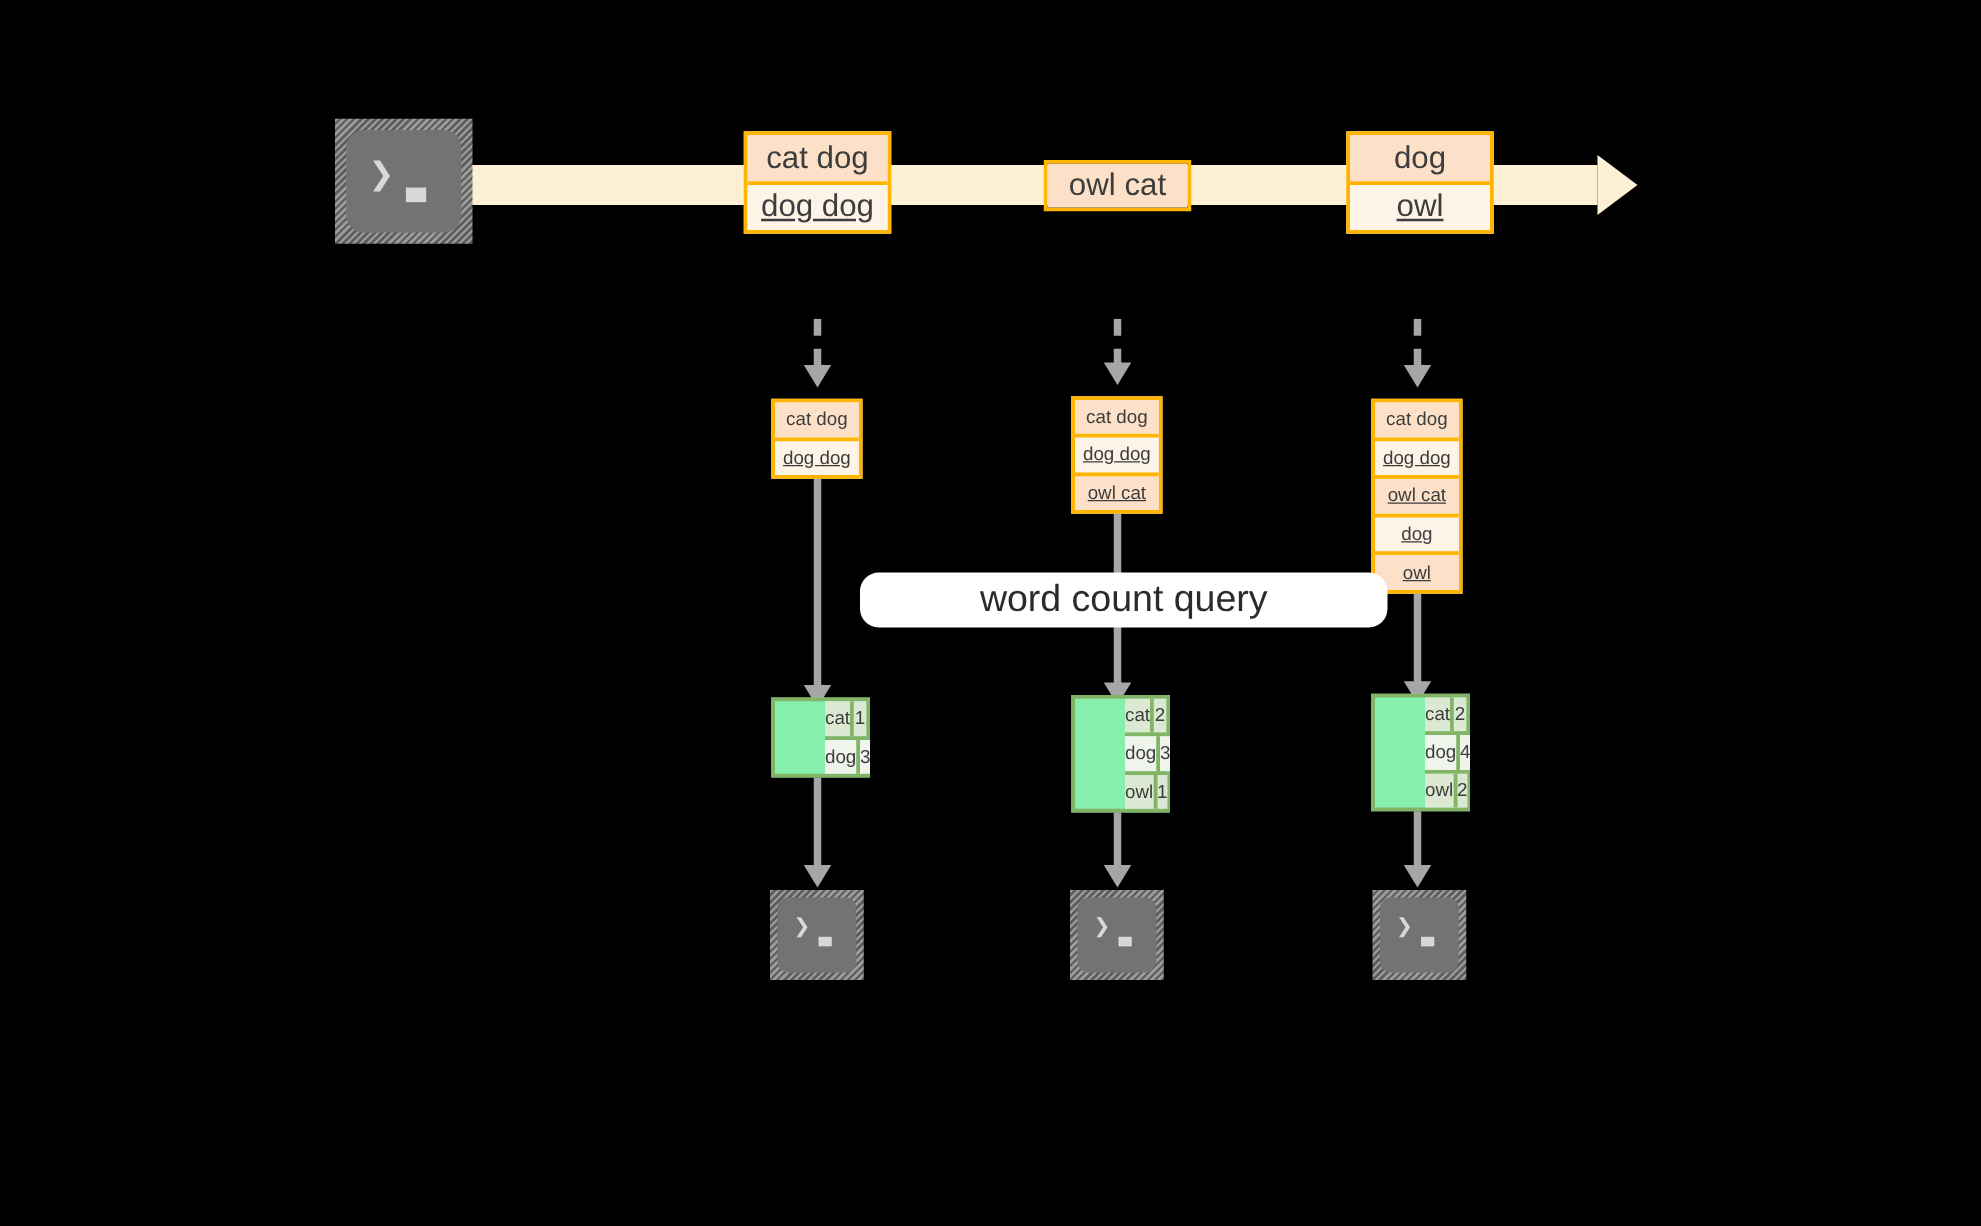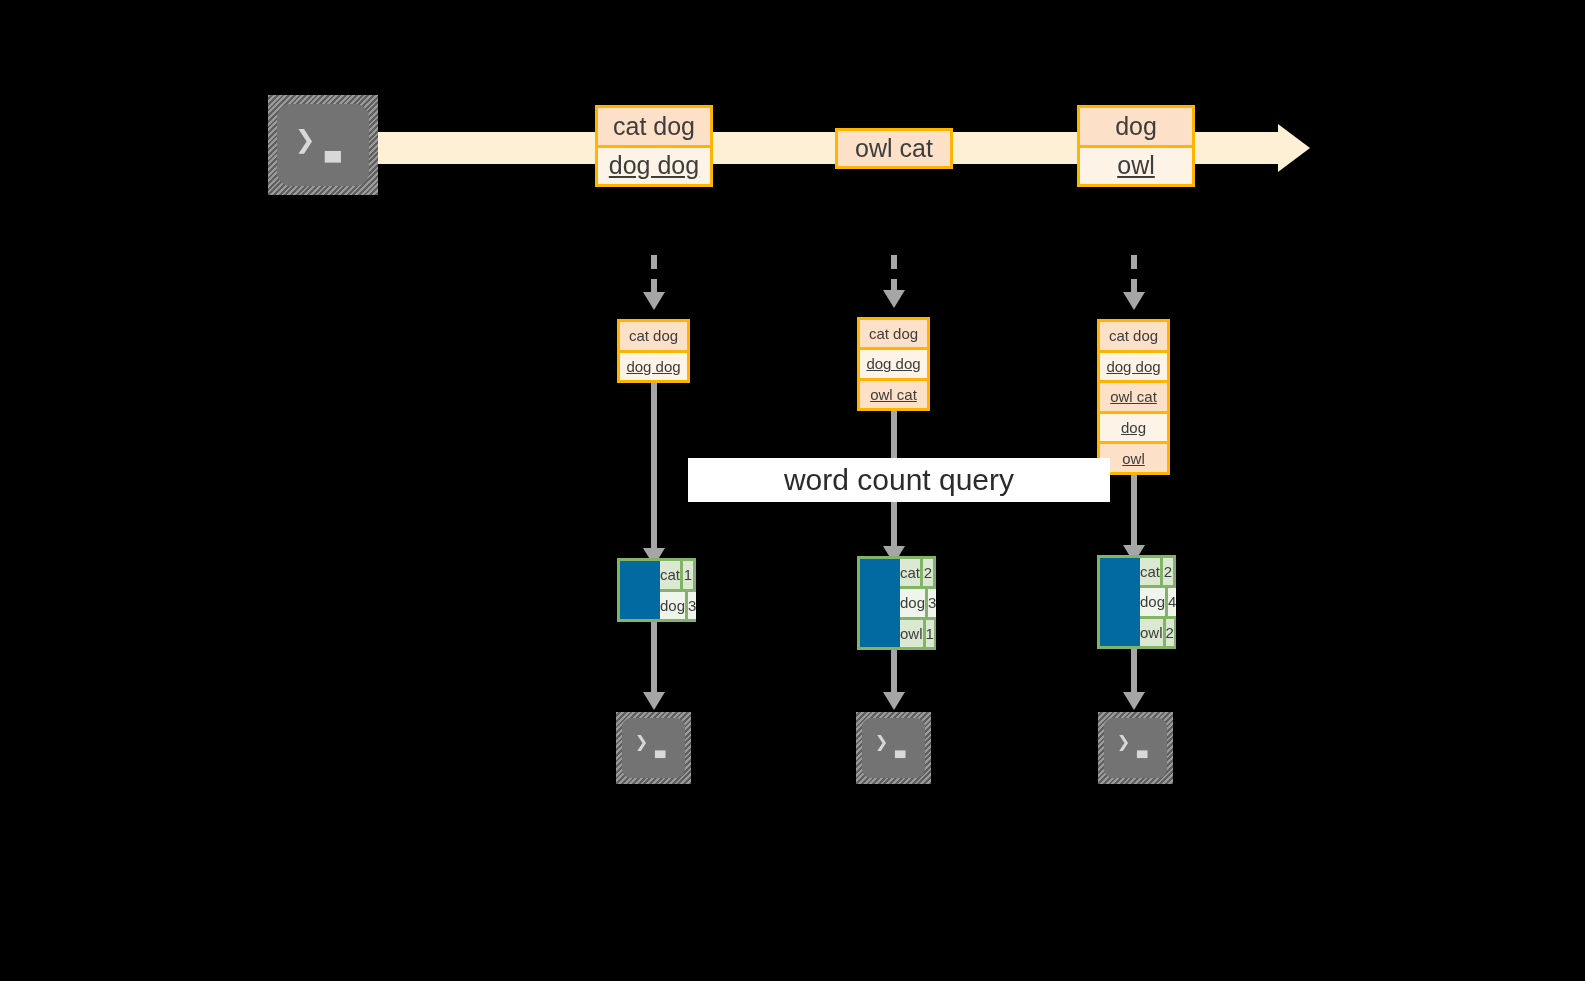--- a/index.html
+++ b/index.html
@@ -87,21 +87,21 @@
   .ebox.top-scale .row { font-size: 25px; }
   .ebox.mid-scale .row { font-size: 15px; }
 
   
   .ctable {
     position: absolute;
     box-sizing: border-box;
     border: 3px solid #82b366;
     display: flex;
     flex-direction: column;
-    background: #0369a1;
+    background: #86efac;
     padding-left: 40px;
   }
   .ctable .crow {
     flex: 1 1 0;
     display: flex;
   }
   .ctable .crow + .crow { border-top: 3px solid #82b366; }
   .ctable .cell {
     display: flex;
     align-items: center;
@@ -142,20 +142,21 @@
   
   .query-label {
     position: absolute;
     background: #ffffff;
     display: flex;
     align-items: center;
     justify-content: center;
     color: #2b2b2b;
     font-size: 30px;
     white-space: nowrap;
+    border-radius: 15px;
   }
 </style>
 </head>
 <body>
 
 <div id="canvas">
 
   <div class="stream-band" style="left:366px; top:132px; width:912px; height:32px;"></div>
   <div class="stream-head" style="left:1278px; top:124px; border-width:24px 0 24px 32px;"></div>
 

